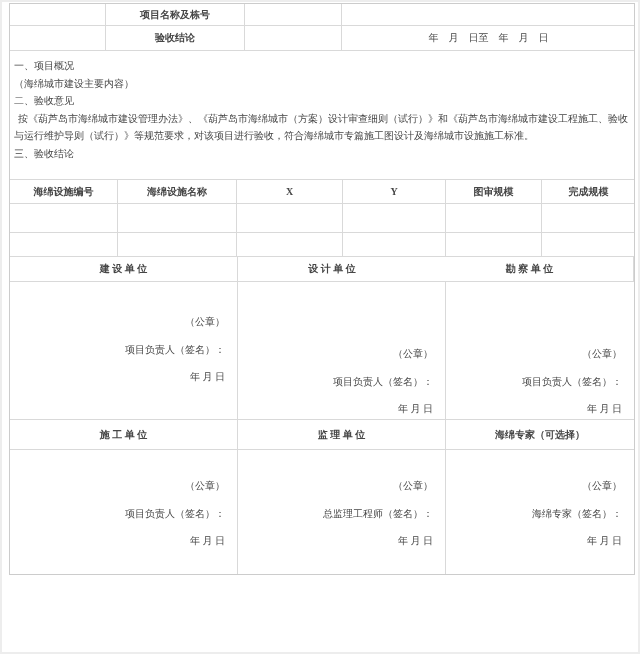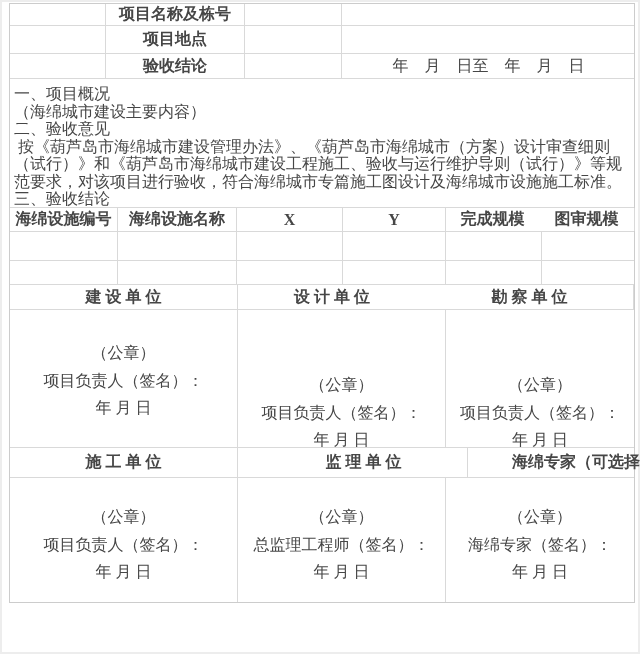--- a/index.html
+++ b/index.html
@@ -8,21 +8,21 @@
     --tx:#464646;
   }
   html,body{margin:0;padding:0;background:#ffffff;}
   .sheet{
     position:relative;
     width:640px;height:654px;
     background:#ffffff;
     box-shadow:inset 0 0 0 2px #ededed;
     font-family:"Liberation Serif","DejaVu Serif",serif;
     color:var(--tx);
-    font-size:16px;
+    font-size:10px;
     overflow:hidden;
   }
   .tbl{
     position:absolute;left:9px;top:3px;width:626px;
     border:1px solid var(--ln-dark);
     box-sizing:border-box;
     background:#fff;
   }
   .row{display:flex;border-bottom:1px solid var(--ln);box-sizing:border-box;}
   .row.last{border-bottom:none;}
@@ -41,52 +41,46 @@
   
   .k1{width:108px;} .k2{width:119px;} .k3{width:106px;}
   .k4{width:103px;} .k5{width:96px;}  .k6{width:93px;}
   
   .g1{width:228px;} .g2{width:208px;} .g3{width:188px;}
   
   .hr1{height:22px;} .hr2{height:28px;} .hr3{height:25px;}
   .hfree{height:129px;}
   .hconcl{height:29px;} .httl{height:21px;} .hhdr{height:24px;}
   .heA{height:29px;} .heB{height:24px;}
-  .hu{height:25px;} .hu2{height:30px;gap:22px;}
+  .hu{height:25px;} .hu2{height:30px;}
   .hsig1{height:138px;} .hsig2{height:124px;}
   
   .free{
     display:block;text-align:left;
     padding:6px 5px 0 4px;
     line-height:17.5px;
   }
   .free .para{text-indent:4px;}
   
   .sigcell{position:relative;display:block;}
-  .sl{position:absolute;left:0;right:0;text-align:center;white-space:pre;}
+  .sl{position:absolute;left:0;right:12px;text-align:right;white-space:pre;}
   .p1-a .seal{top:33px;} .p1-a .sign{top:61px;} .p1-a .date{top:88px;}
   .p1-b .seal{top:65px;} .p1-b .sign{top:93px;} .p1-b .date{top:120px;}
   .p2   .seal{top:29px;} .p2   .sign{top:57px;} .p2   .date{top:84px;}
   .val{white-space:pre;}
 </style>
 </head>
 <body>
 
 <div class="sheet">
   <div class="tbl">
 
     <div class="row hr1">
       <div class="cell cA"></div>
       <div class="cell cB b">项目名称及栋号</div>
-      <div class="cell cC"></div>
-      <div class="cell cD end"></div>
-    </div>
-    <div class="row hr2">
-      <div class="cell cA"></div>
-      <div class="cell cB b">项目地点</div>
       <div class="cell cC"></div>
       <div class="cell cD end"></div>
     </div>
     <div class="row hr3">
       <div class="cell cA"></div>
       <div class="cell cB b">验收结论</div>
       <div class="cell cC"></div>
       <div class="cell cD end val">年　月　日至　年　月　日</div>
     </div>
 
@@ -100,22 +94,22 @@
       </div>
     </div>
 
 
 
     <div class="row hhdr">
       <div class="cell k1 b">海绵设施编号</div>
       <div class="cell k2 b">海绵设施名称</div>
       <div class="cell k3 b">X</div>
       <div class="cell k4 b">Y</div>
+      <div class="cell k5 b">图审规模</div>
       <div class="cell k6 end b">完成规模</div>
-      <div class="cell k5 b">图审规模</div>
     </div>
 
     <div class="row heA">
       <div class="cell k1"></div>
       <div class="cell k2"></div>
       <div class="cell k3"></div>
       <div class="cell k4"></div>
       <div class="cell k5"></div>
       <div class="cell k6 end"></div>
     </div>

